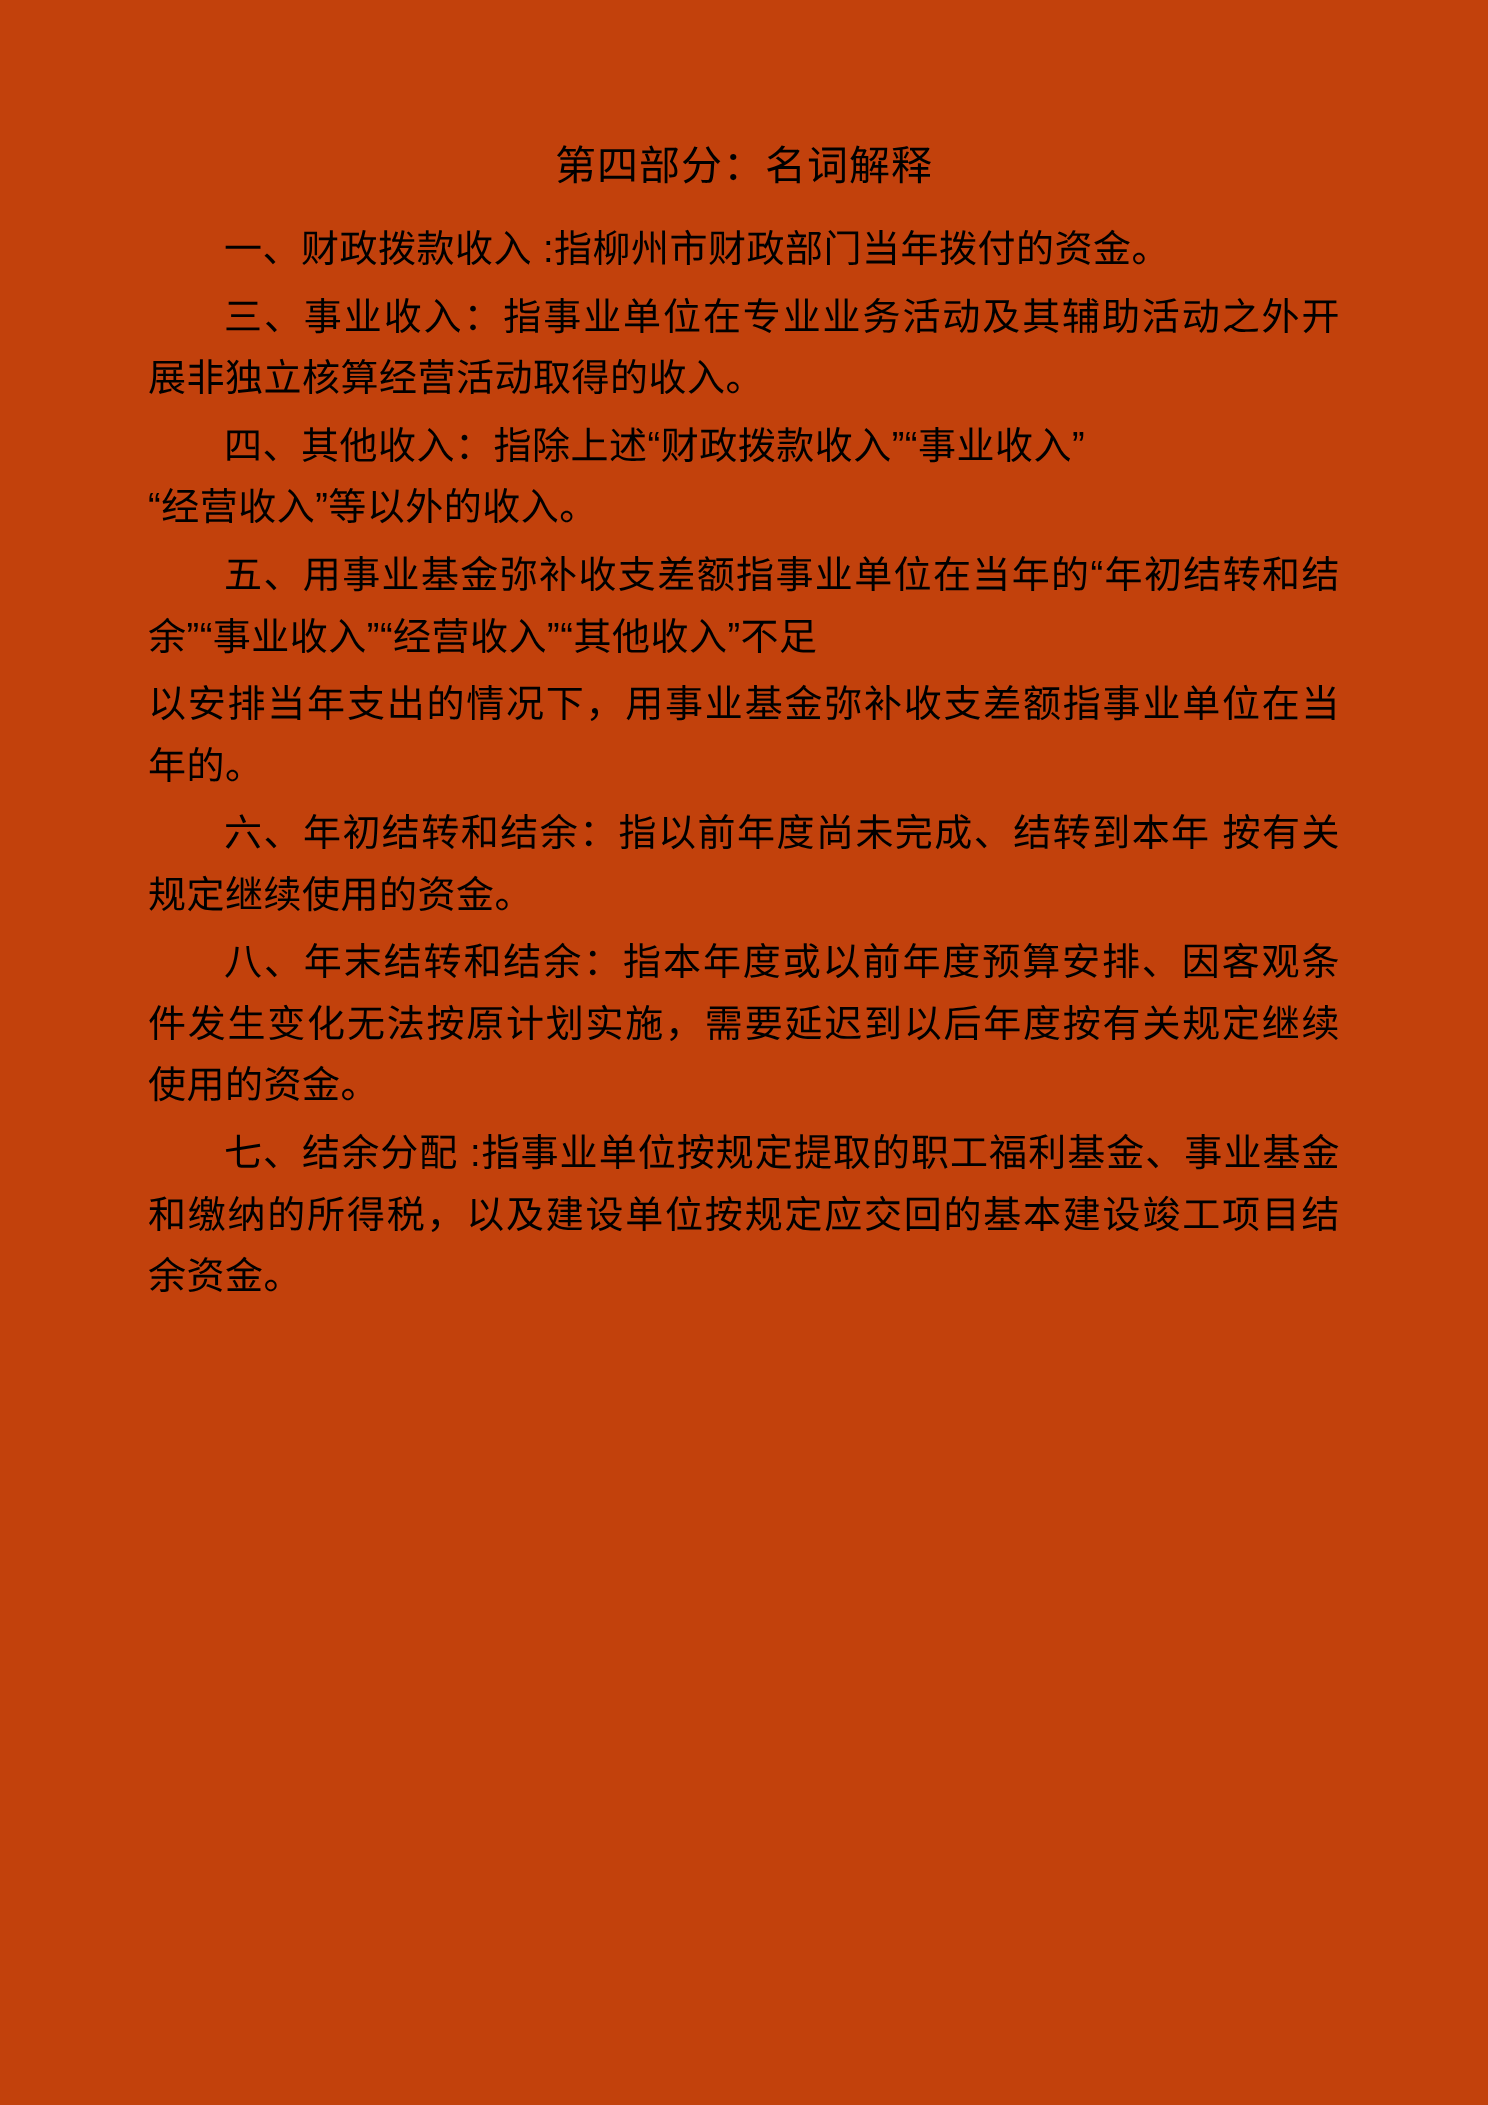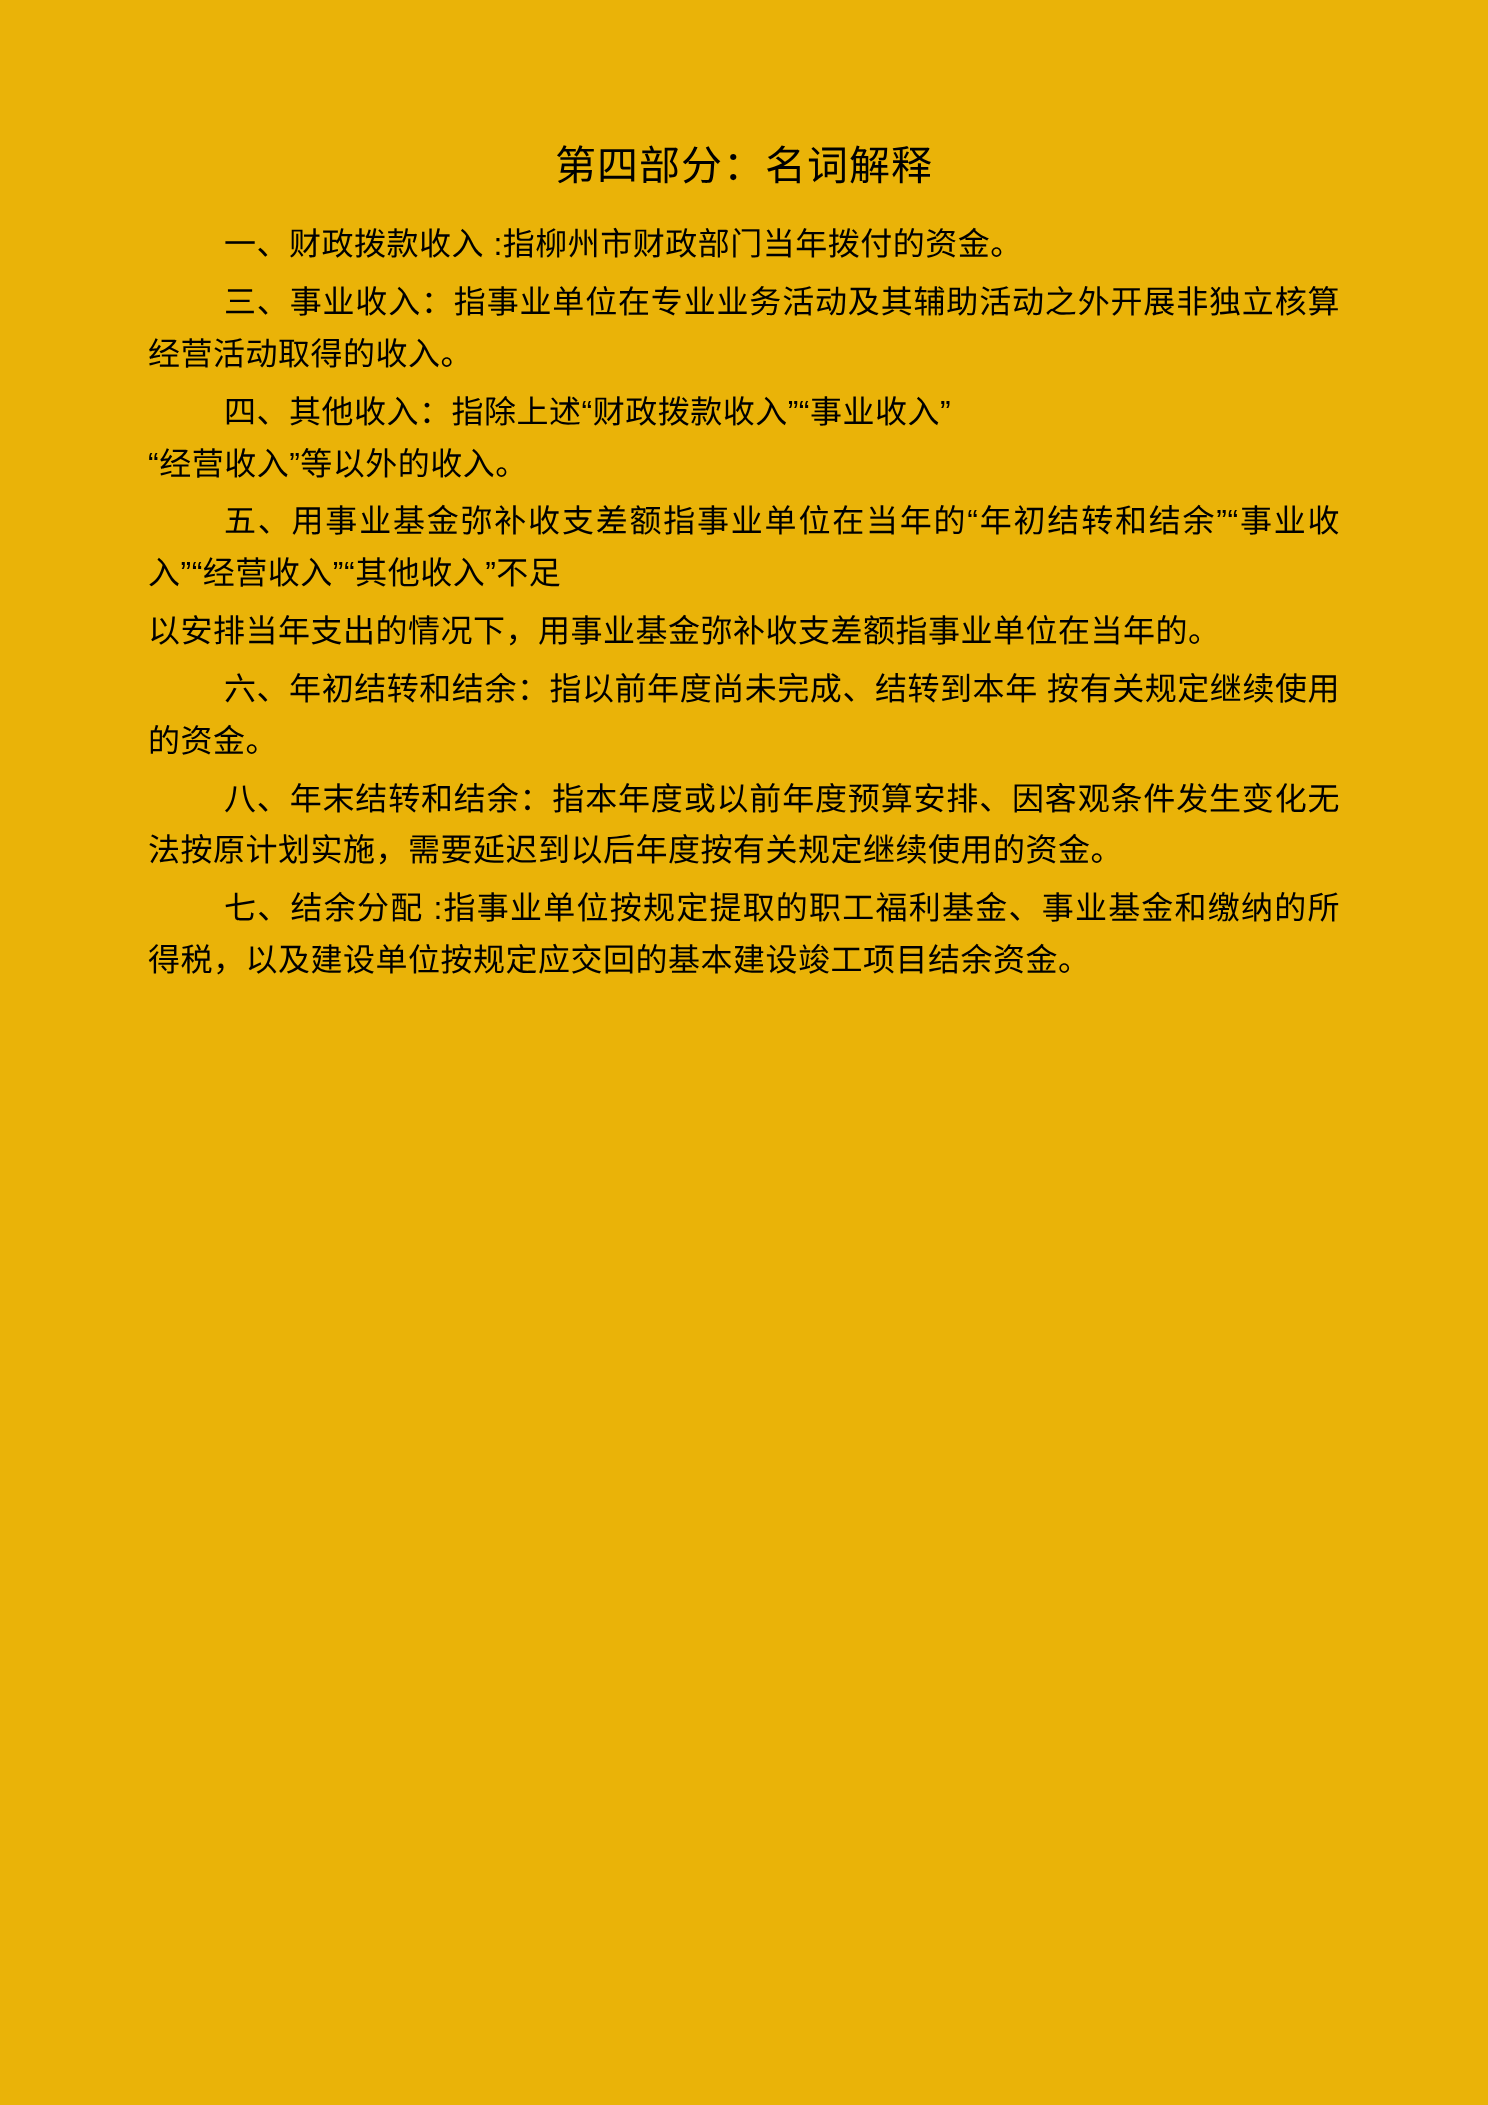--- a/index.html
+++ b/index.html
@@ -12,32 +12,32 @@
     width: 1488px;
     min-height: 2105px;
     font-family: "Liberation Sans", sans-serif;
     color: #000000;
   }
   .page {
     width: 1488px;
     min-height: 2105px;
     box-sizing: border-box;
     padding: 120px 148px 80px 148px;
-    background: #eab308;
+    background: #c2410c;
   }
   .doc-title {
     text-align: center;
     font-size: 41px;
     line-height: 1.3;
     letter-spacing: 1px;
     margin: 20px 0 26px 0;
     font-weight: 400;
   }
   .para {
-    font-size: 32px;
+    font-size: 38px;
     line-height: 1.62;
     text-align: justify;
     text-justify: inter-ideograph;
     margin: 0 0 6px 0;
     letter-spacing: 0.5px;
     white-space: pre-wrap;
   }
   .para.indent {
     text-indent: 76px;
   }

